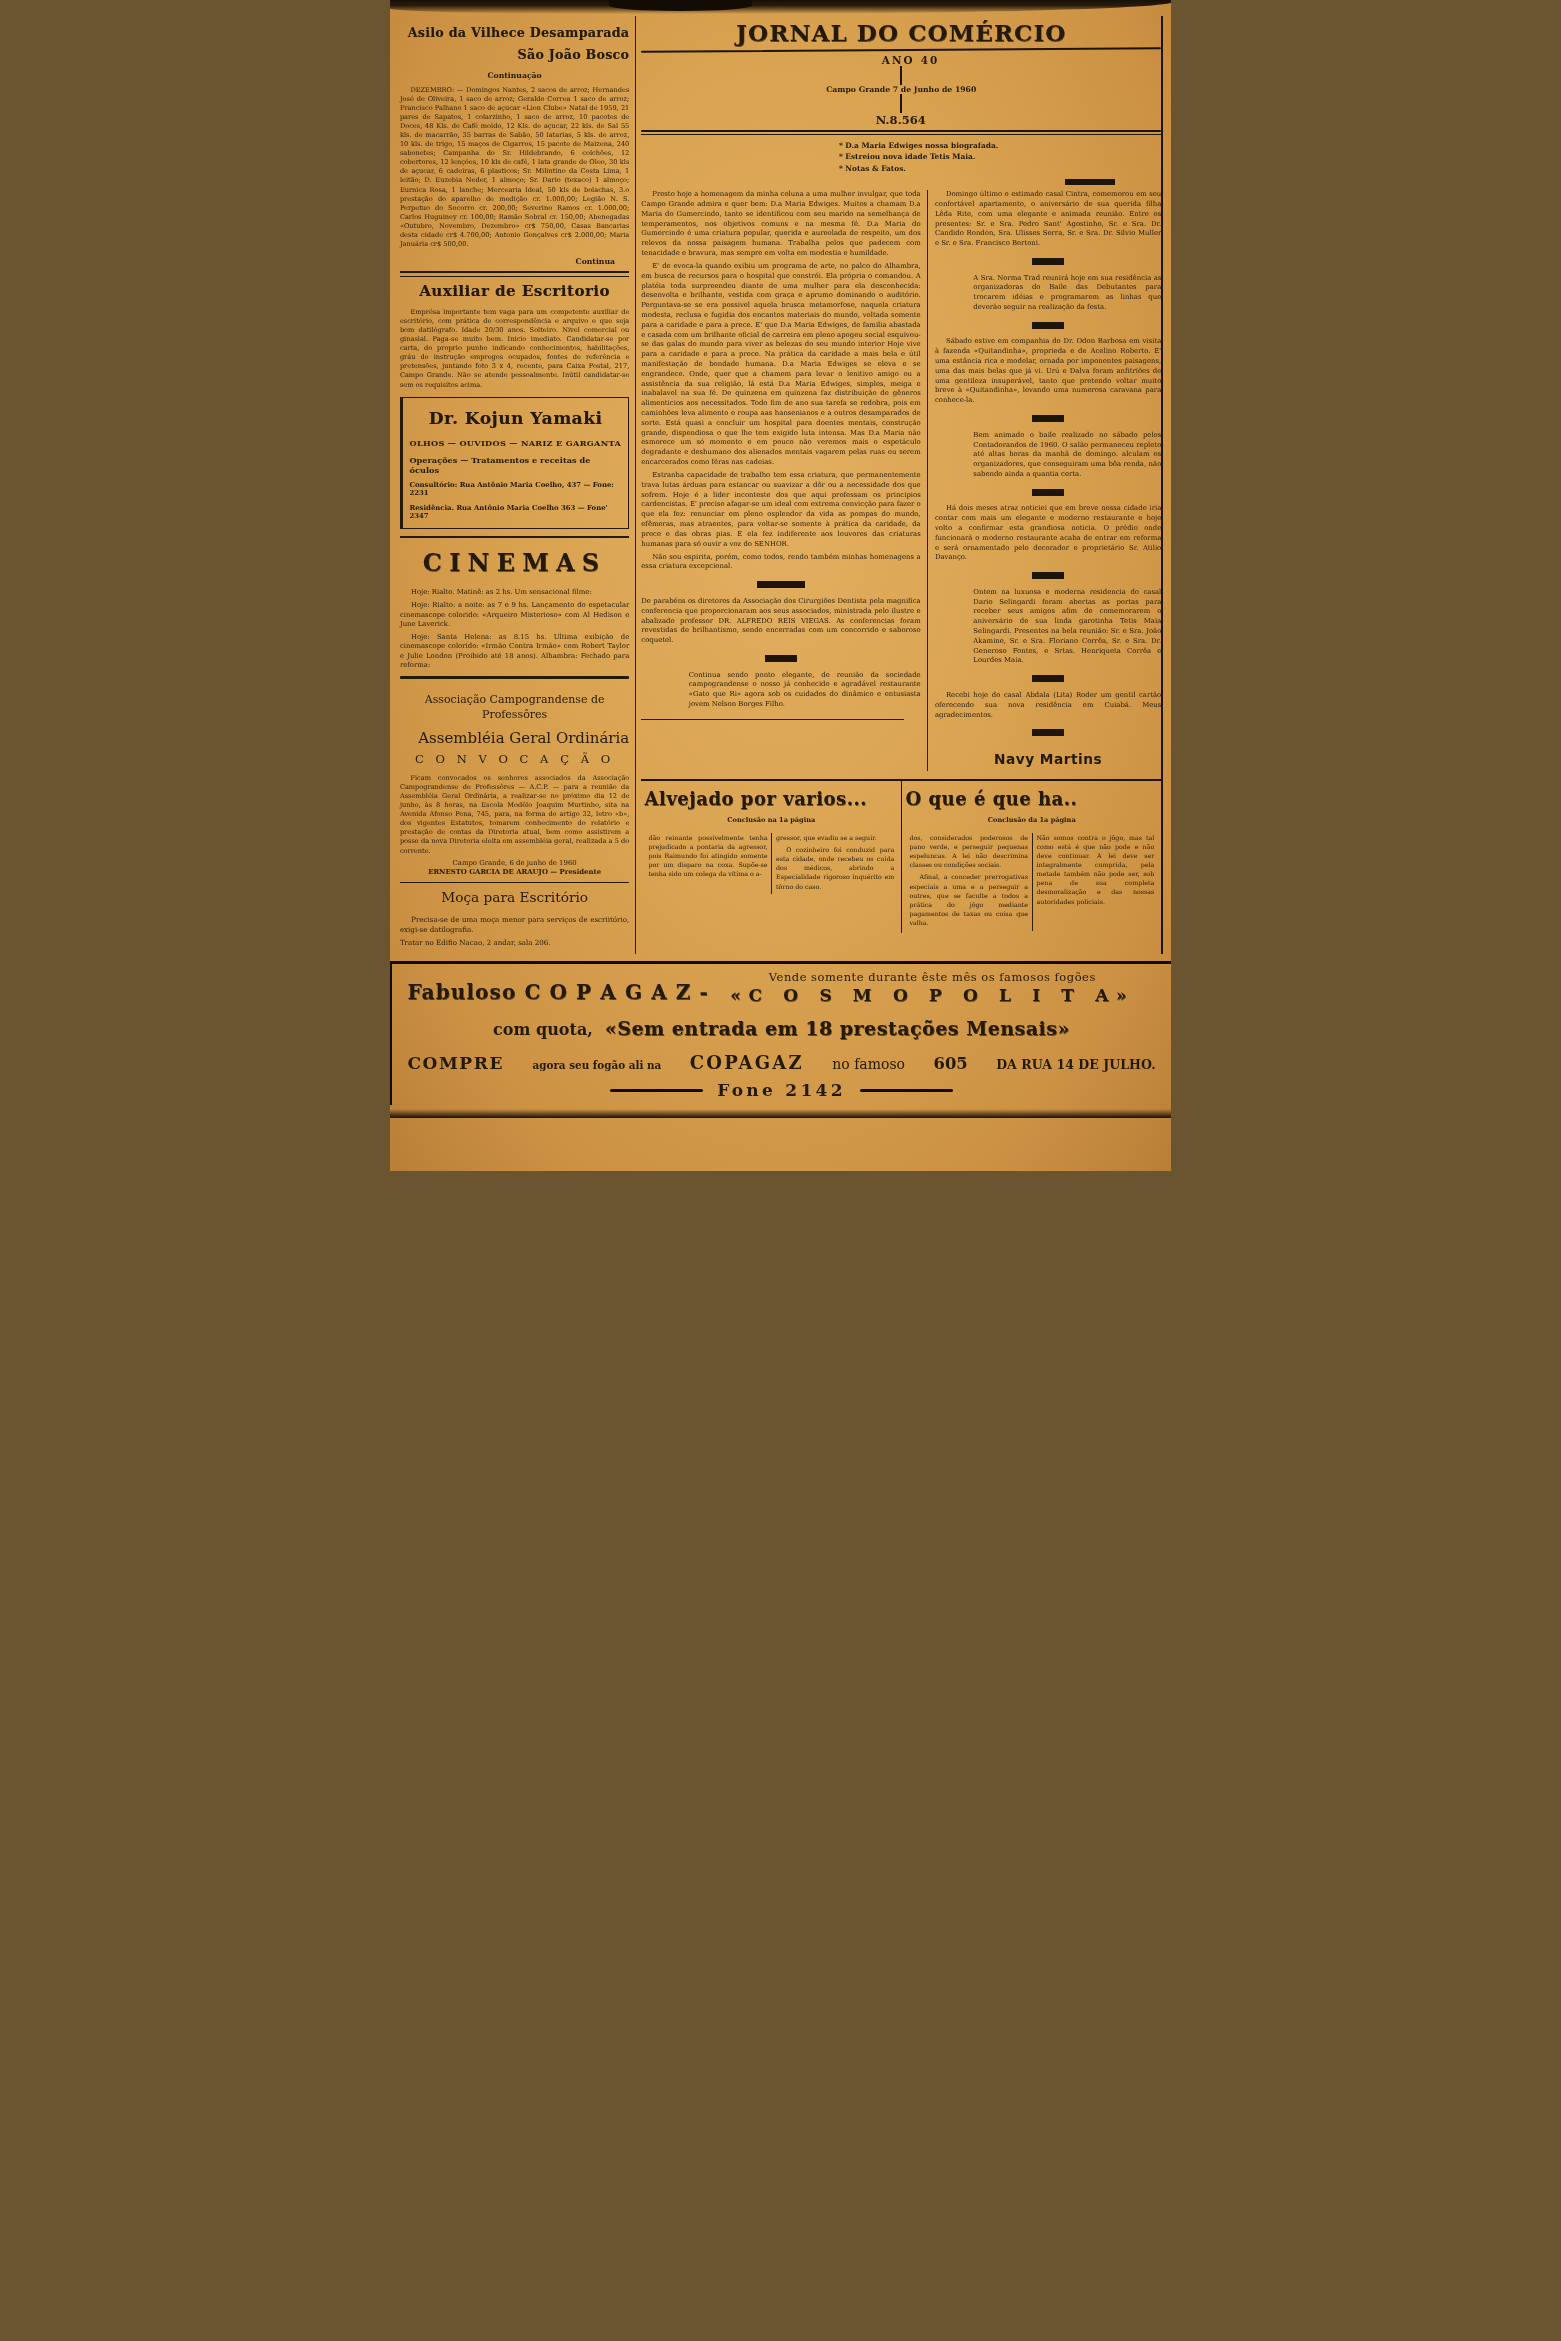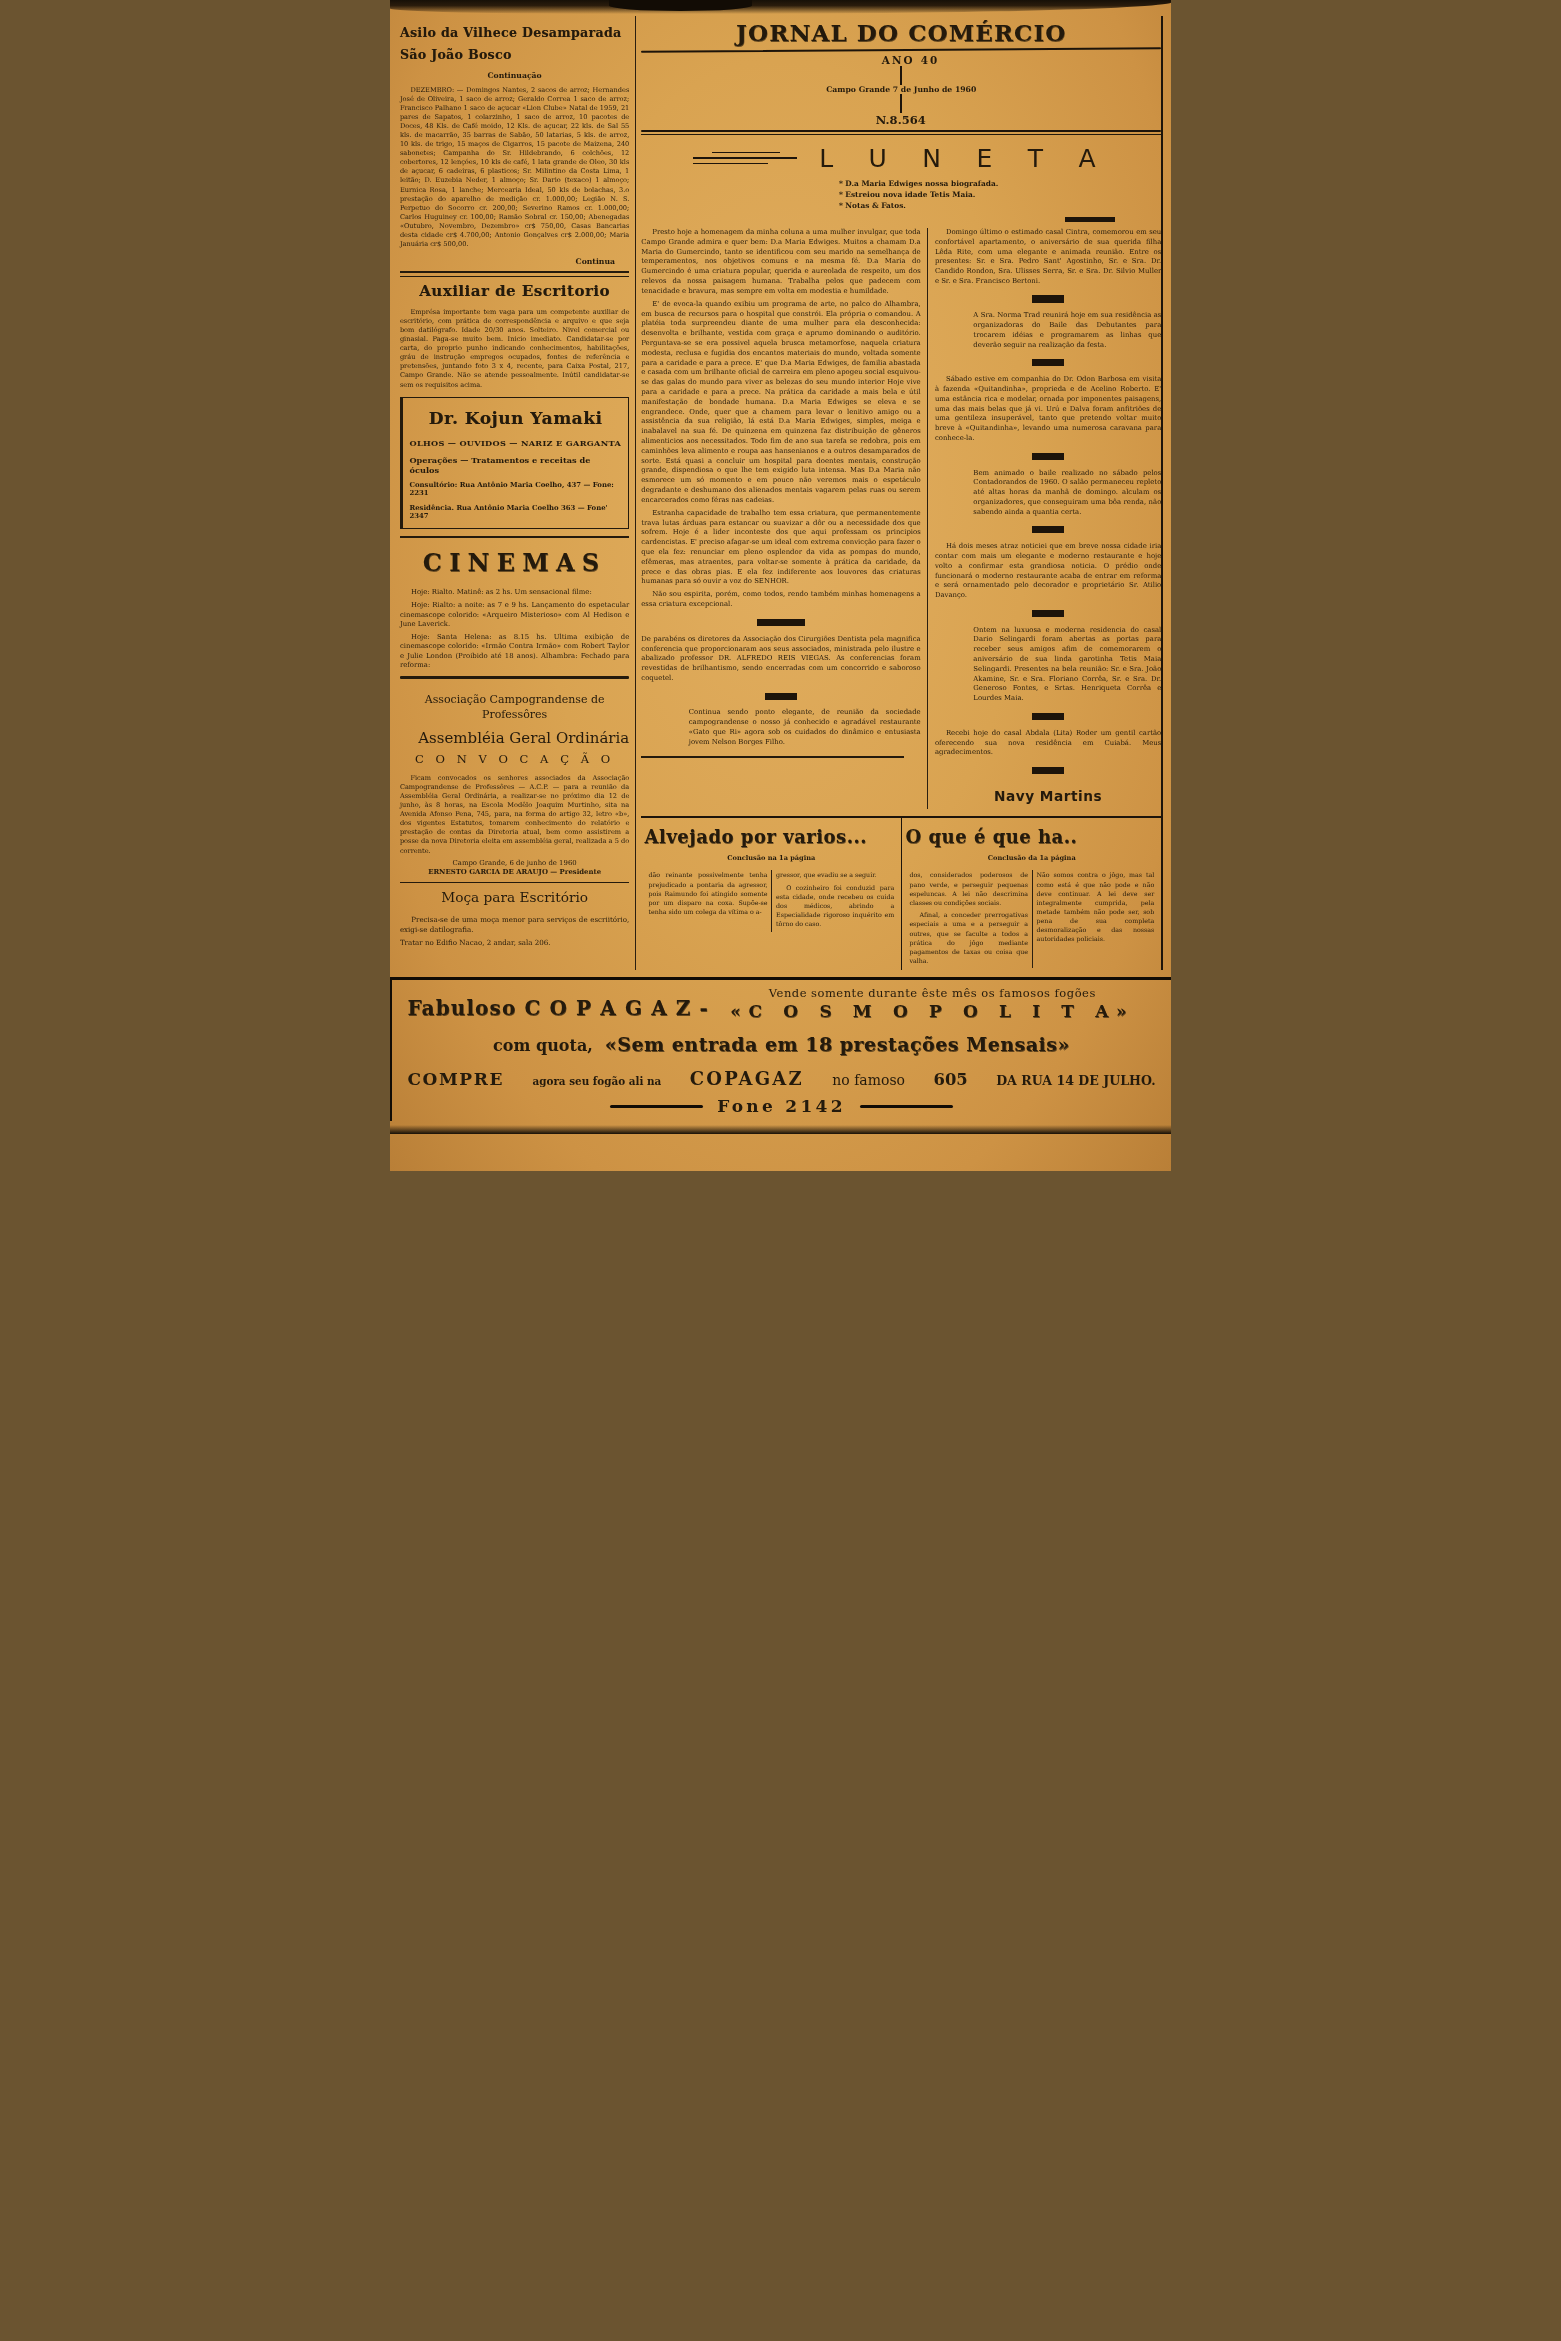--- a/index.html
+++ b/index.html
@@ -17,21 +17,21 @@
     padding:0 7.7px 0 8.8px;
   }
   .torn-top{position:relative;height:14.3px;margin:0 -8.8px 2.2px -8.8px;
     background:linear-gradient(180deg,#171007 0%, #2a1c0c 40%, rgba(42,28,12,0) 100%);
     border-radius:0 0 60% 30%/0 0 12px 5.5px;}
   .torn-top .blob{position:absolute;top:0;left:28%;width:143px;height:11px;background:#120c05;border-radius:0 0 50% 50%;}
   .torn-bottom{height:10px;margin:3.3px -8.8px 0 -8.8px;background:linear-gradient(0deg,#171007 0%, rgba(23,16,7,0) 90%);}
   .content{display:flex;align-items:stretch;}
   
   .col-left{width:31%;box-sizing:border-box;padding:3.3px 5.5px 3.3px 1.1px;border-right:1.1px solid #2b1f10;}
-  .col-left h2.big{font-size:12.6px;line-height:1.25;text-align:left;font-weight:bold;margin:5.5px 0 1.1px 0;letter-spacing:0.3px;text-shadow:0.2px 0.3px 0 rgba(36,22,6,.45);}
+  .col-left h2.big{font-size:12.6px;line-height:1.25;text-align:right;font-weight:bold;margin:5.5px 0 1.1px 0;letter-spacing:0.3px;text-shadow:0.2px 0.3px 0 rgba(36,22,6,.45);}
   .subhead{text-align:center;font-weight:bold;font-size:7.7px;margin:8.8px 0 5.5px 0;}
   p.body{font-size:6.6px;line-height:1.38;text-align:justify;margin:0 0 3.3px 0;text-indent:1.6em;}
   p.body.noind{text-indent:0;}
   .continua{text-align:right;font-weight:bold;font-size:7.7px;padding-right:14.3px;margin:7.7px 0 4.4px 0;}
   .rule-thick{height:2.7px;background:#241a0c;margin:5.5px 0;border-radius:1.1px;}
   .rule-thin{height:1.1px;background:#241a0c;margin:4.4px 0;}
   .rule-double{border-top:2.2px solid #241a0c;border-bottom:1.1px solid #241a0c;height:2.2px;margin:5.5px 0;}
   .aux h2{font-size:15px;text-align:center;font-weight:bold;margin:4.4px 0 7.7px 0;letter-spacing:0.5px;text-shadow:0.3px 0.3px 0 rgba(36,22,6,.5);}
   .yamaki{border:1.6px solid #241a0c;border-left:3.3px solid #241a0c;padding:5.5px 6.6px 7.7px 6.6px;margin:7.7px 0;}
   .yamaki h2{font-size:17px;text-align:center;font-weight:bold;margin:4.4px 0 10px 0;letter-spacing:0.5px;text-shadow:0.3px 0.4px 0 rgba(36,22,6,.5);}
@@ -180,28 +180,20 @@
           <span class="ano">ANO 40</span>
           <span class="vbar"></span>
           <span class="date">Campo Grande 7 de Junho de 1960</span>
           <span class="vbar"></span>
           <span class="num">N.8.564</span>
         </div>
         <div class="m-rule"></div>
         <div class="rule-thin" style="margin:1.6px 0 0 0;"></div>
       </header>
 
-      <section class="luneta-head">
-        <div class="flourish">
-            <div></div>
-            <div></div>
-            <div></div>
-          </div>
-        <h1>L U N E T A</h1>
-      </section>
 
       <div class="bullets">
         <div>* D.a Maria Edwiges nossa biografada.</div>
         <div>* Estreiou nova idade Tetis Maia.</div>
         <div>* Notas &amp; Fatos.</div>
       </div>
       <div class="mini-bar"></div>
 
       <div class="two-cols">
         <div class="col-mid">

